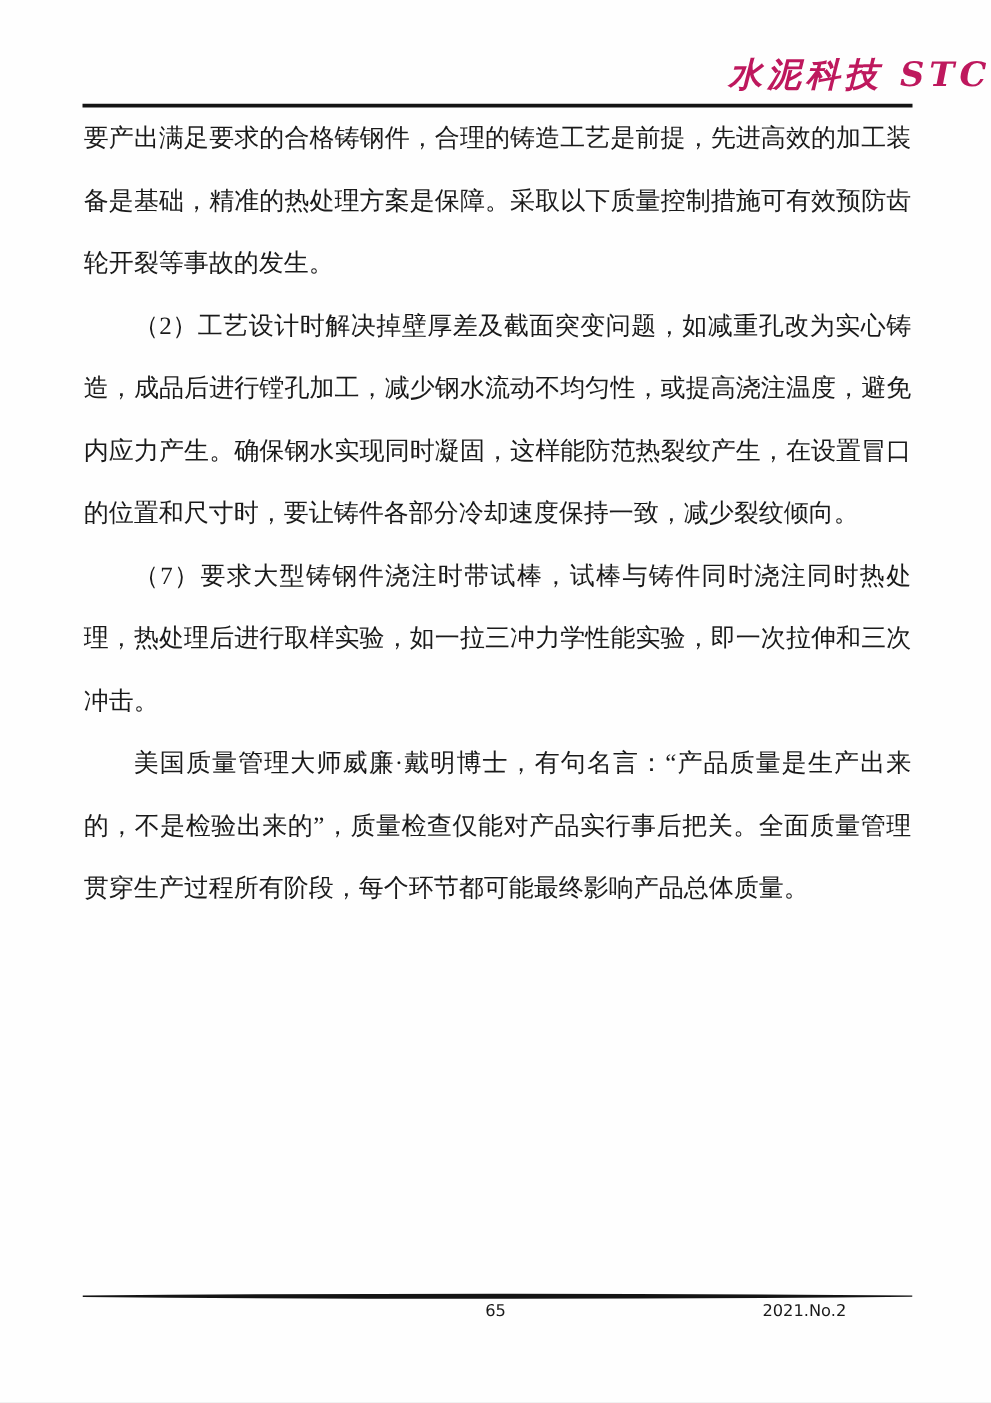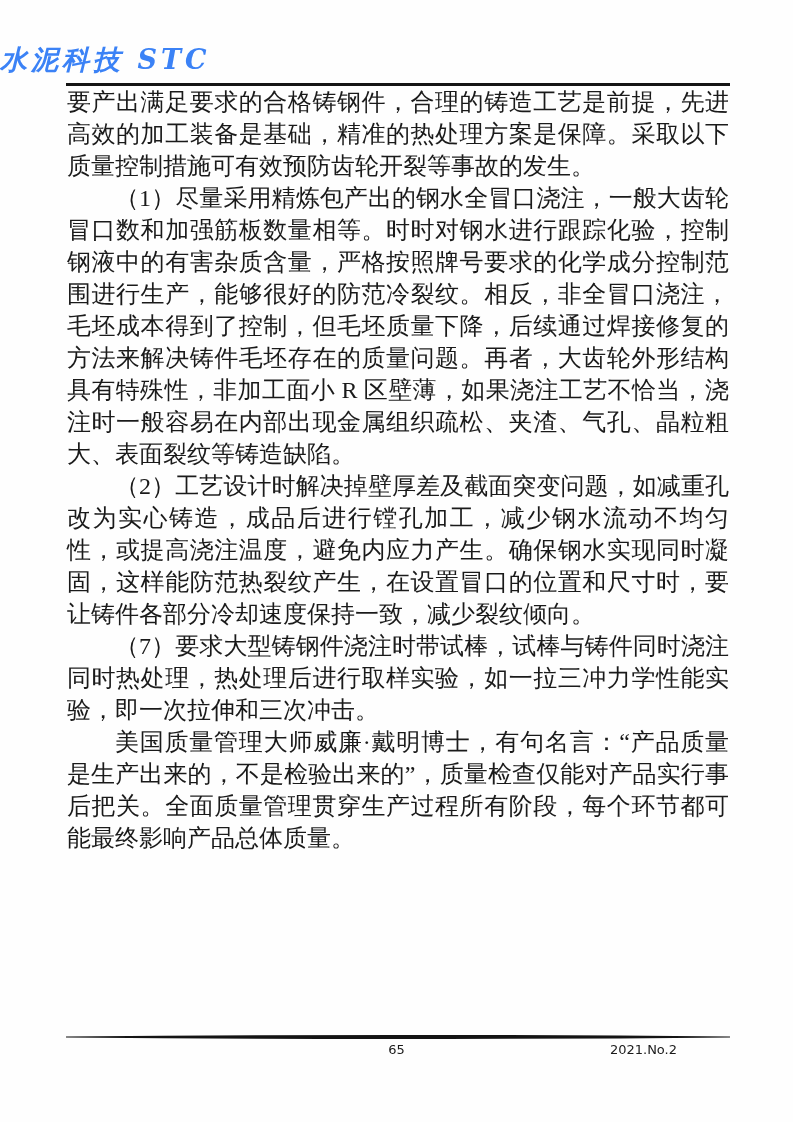--- a/index.html
+++ b/index.html
@@ -14,44 +14,44 @@
     margin: 0 auto;
     background: #fefefe;
     overflow: hidden;
     color: #161616;
   }
   .journal-title {
     position: absolute;
     top: 42px;
     left: 0;
     width: 100%;
-    text-align: left;
+    text-align: right;
     font-family: "DejaVu Serif", "Liberation Serif", serif;
     font-style: italic;
     font-weight: 600;
     font-size: 27px;
     letter-spacing: 4px;
-    color: #3b82f6;
+    color: #be185d;
   }
   .header-rule {
     position: absolute;
     top: 83px;
     left: 66px;
     width: 664px;
     height: 2.5px;
     background: #141414;
   }
   .body-text {
     position: absolute;
     top: 86px;
     left: 67px;
     width: 662px;
     font-family: "Liberation Serif", "DejaVu Serif", serif;
-    font-size: 24px;
-    line-height: 32px;
+    font-size: 20px;
+    line-height: 50px;
     text-align: justify;
     text-justify: inter-ideograph;
     color: #1a1a1a;
   }
   .body-text p {
     margin: 0;
     padding: 0;
     text-indent: 2em;
   }
   .body-text p.no-indent {
@@ -92,21 +92,20 @@
 <body>
 
 <div class="page">
 
   <div class="journal-title">水泥科技 STC</div>
 
   <div class="header-rule"></div>
 
   <div class="body-text">
     <p class="no-indent">要产出满足要求的合格铸钢件，合理的铸造工艺是前提，先进高效的加工装备是基础，精准的热处理方案是保障。采取以下质量控制措施可有效预防齿轮开裂等事故的发生。</p>
-    <p>（1）尽量采用精炼包产出的钢水全冒口浇注，一般大齿轮冒口数和加强筋板数量相等。时时对钢水进行跟踪化验，控制钢液中的有害杂质含量，严格按照牌号要求的化学成分控制范围进行生产，能够很好的防范冷裂纹。相反，非全冒口浇注，毛坯成本得到了控制，但毛坯质量下降，后续通过焊接修复的方法来解决铸件毛坯存在的质量问题。再者，大齿轮外形结构具有特殊性，非加工面小 R 区壁薄，如果浇注工艺不恰当，浇注时一般容易在内部出现金属组织疏松、夹渣、气孔、晶粒粗大、表面裂纹等铸造缺陷。</p>
     <p>（2）工艺设计时解决掉壁厚差及截面突变问题，如减重孔改为实心铸造，成品后进行镗孔加工，减少钢水流动不均匀性，或提高浇注温度，避免内应力产生。确保钢水实现同时凝固，这样能防范热裂纹产生，在设置冒口的位置和尺寸时，要让铸件各部分冷却速度保持一致，减少裂纹倾向。</p>
     <p>（7）要求大型铸钢件浇注时带试棒，试棒与铸件同时浇注同时热处理，热处理后进行取样实验，如一拉三冲力学性能实验，即一次拉伸和三次冲击。</p>
     <p>美国质量管理大师威廉·戴明博士，有句名言：“产品质量是生产出来的，不是检验出来的”，质量检查仅能对产品实行事后把关。全面质量管理贯穿生产过程所有阶段，每个环节都可能最终影响产品总体质量。</p>
   </div>
 
   <div class="footer-rule">
     <svg viewBox="0 0 664 8" preserveAspectRatio="none" aria-hidden="true">
       <path d="M0,3.4 Q332,0.4 664,3.4 L664,4.4 Q332,7.6 0,4.6 Z" fill="#141414"></path>
     </svg>
   </div>

